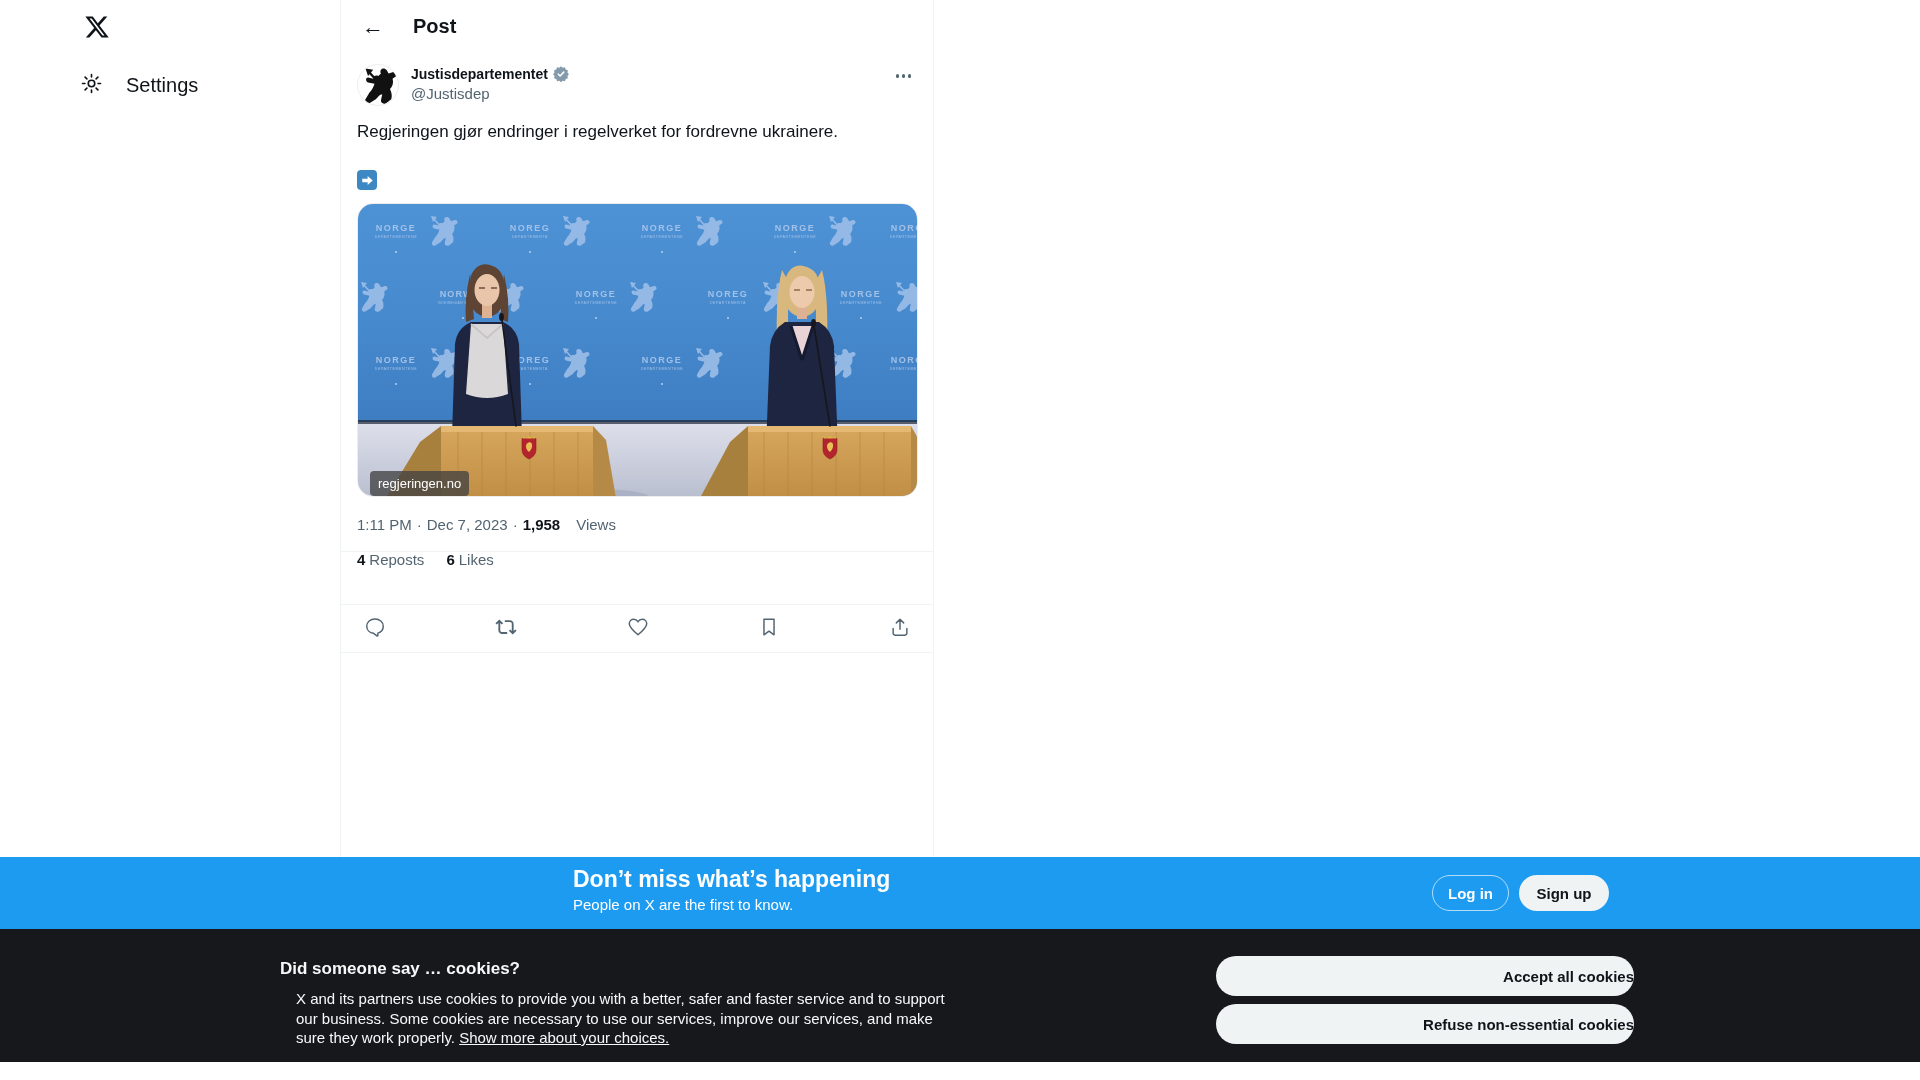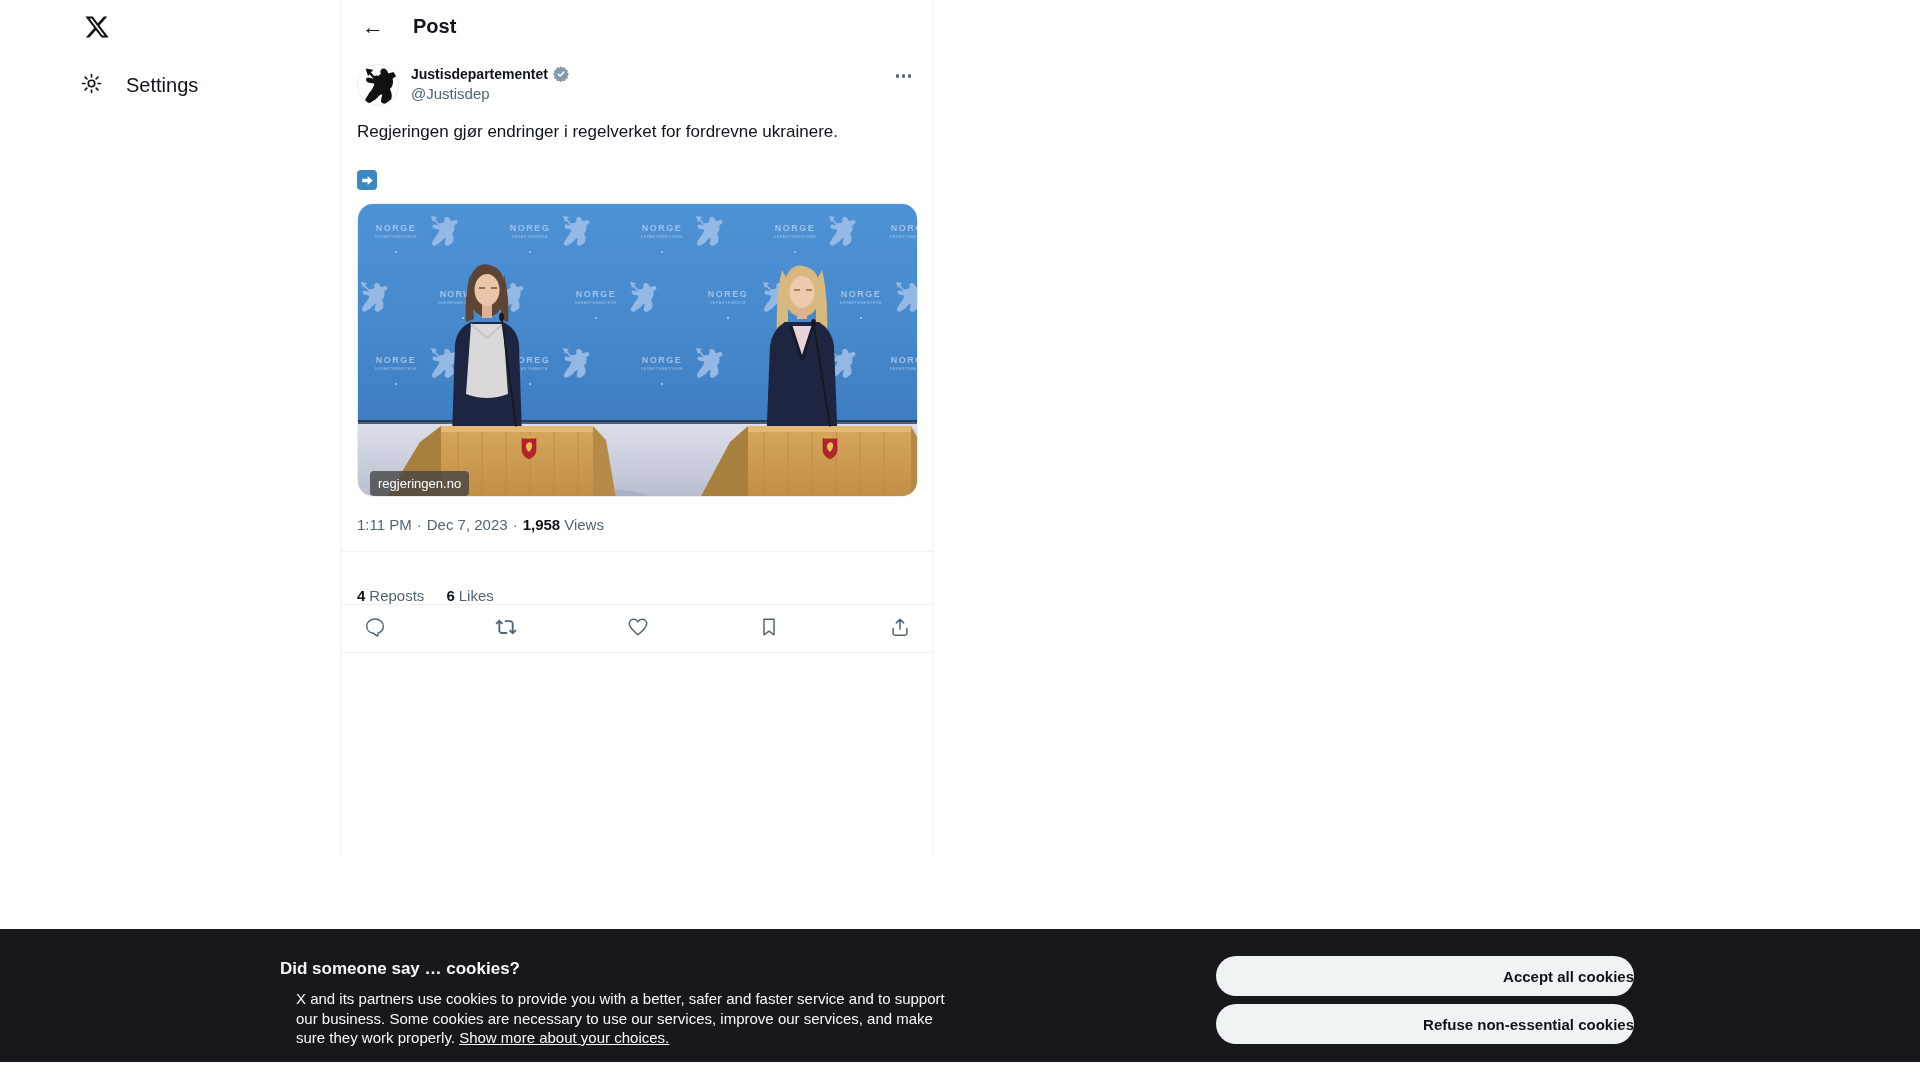--- a/index.html
+++ b/index.html
@@ -35,24 +35,24 @@
 
   .media { position:absolute; left:16px; top:203px; width:561px; height:294px; border-radius:16px;
            overflow:hidden; border:1px solid rgba(0,0,0,0.07); cursor:pointer; }
   .media svg { display:block; }
   .media-credit { position:absolute; left:12px; bottom:0; background:rgba(66,66,66,0.78); color:#fff;
                   font-size:13px; line-height:17px; padding:4px 8px; border-radius:4px; }
 
   .meta-row { position:absolute; left:16px; top:515px; font-size:15px; color:#536471; line-height:20px; }
   .meta-row .sep { margin:0 5px; }
   .meta-row b { color:#0F1419; font-weight:700; }
-  .meta-row .vlabel { margin-left:4px; }
+  .meta-row .vlabel { margin-left:16px; }
 
   .divider { position:absolute; left:0; width:100%; height:1px; background:#EFF3F4; }
-  .stats-row { position:absolute; left:16px; top:551px; height:53px; display:flex; align-items:flex-end; gap:22px;
+  .stats-row { position:absolute; left:16px; top:551px; height:53px; display:flex; align-items:flex-start; gap:22px;
                font-size:15px; color:#536471; }
   .stats-row b { color:#0F1419; font-weight:700; margin-right:4px; }
   .stat { cursor:pointer; }
 
   .actions-row { position:absolute; left:0; top:605px; width:100%; height:48px; display:flex;
                  align-items:center; justify-content:space-between; padding:0 16px 0 17px; }
   .action-btn { width:34px; height:34px; display:flex; align-items:center; justify-content:center;
                 border-radius:50%; cursor:pointer; }
 
   
@@ -342,20 +342,28 @@
           <svg viewBox="0 0 24 24" width="22" height="22" fill="none" stroke="#536471" stroke-width="1.6" stroke-linecap="round" stroke-linejoin="round">
             <path d="M12 3.5v11M12 3.5L8 7.5M12 3.5l4 4M4.5 13.5v5a2.5 2.5 0 0 0 2.5 2.5h10a2.5 2.5 0 0 0 2.5-2.5v-5"></path>
           </svg>
         </span>
       </div>
     </div>
 
     <div class="divider" style="top:652px"></div>
   </div>
 
+  <div class="cta-banner">
+    <div class="cta-text">
+      <div class="cta-title">Don’t miss what’s happening</div>
+      <div class="cta-sub">People on X are the first to know.</div>
+    </div>
+    <button class="login-btn">Log in</button>
+    <button class="signup-btn">Sign up</button>
+  </div>
 
   <div class="cookie-banner">
     <div class="cookie-title">Did someone say … cookies?</div>
     <div class="cookie-body"><span>X and its partners use cookies to provide you with a better, safer and faster service and to support our business. Some cookies are necessary to use our services, improve our services, and make sure they work properly. </span><a class="cookie-link">Show more about your choices.</a></div>
     <button class="cookie-btn cookie-accept">Accept all cookies</button>
     <button class="cookie-btn cookie-refuse">Refuse non-essential cookies</button>
   </div>
 
 </div>
 

